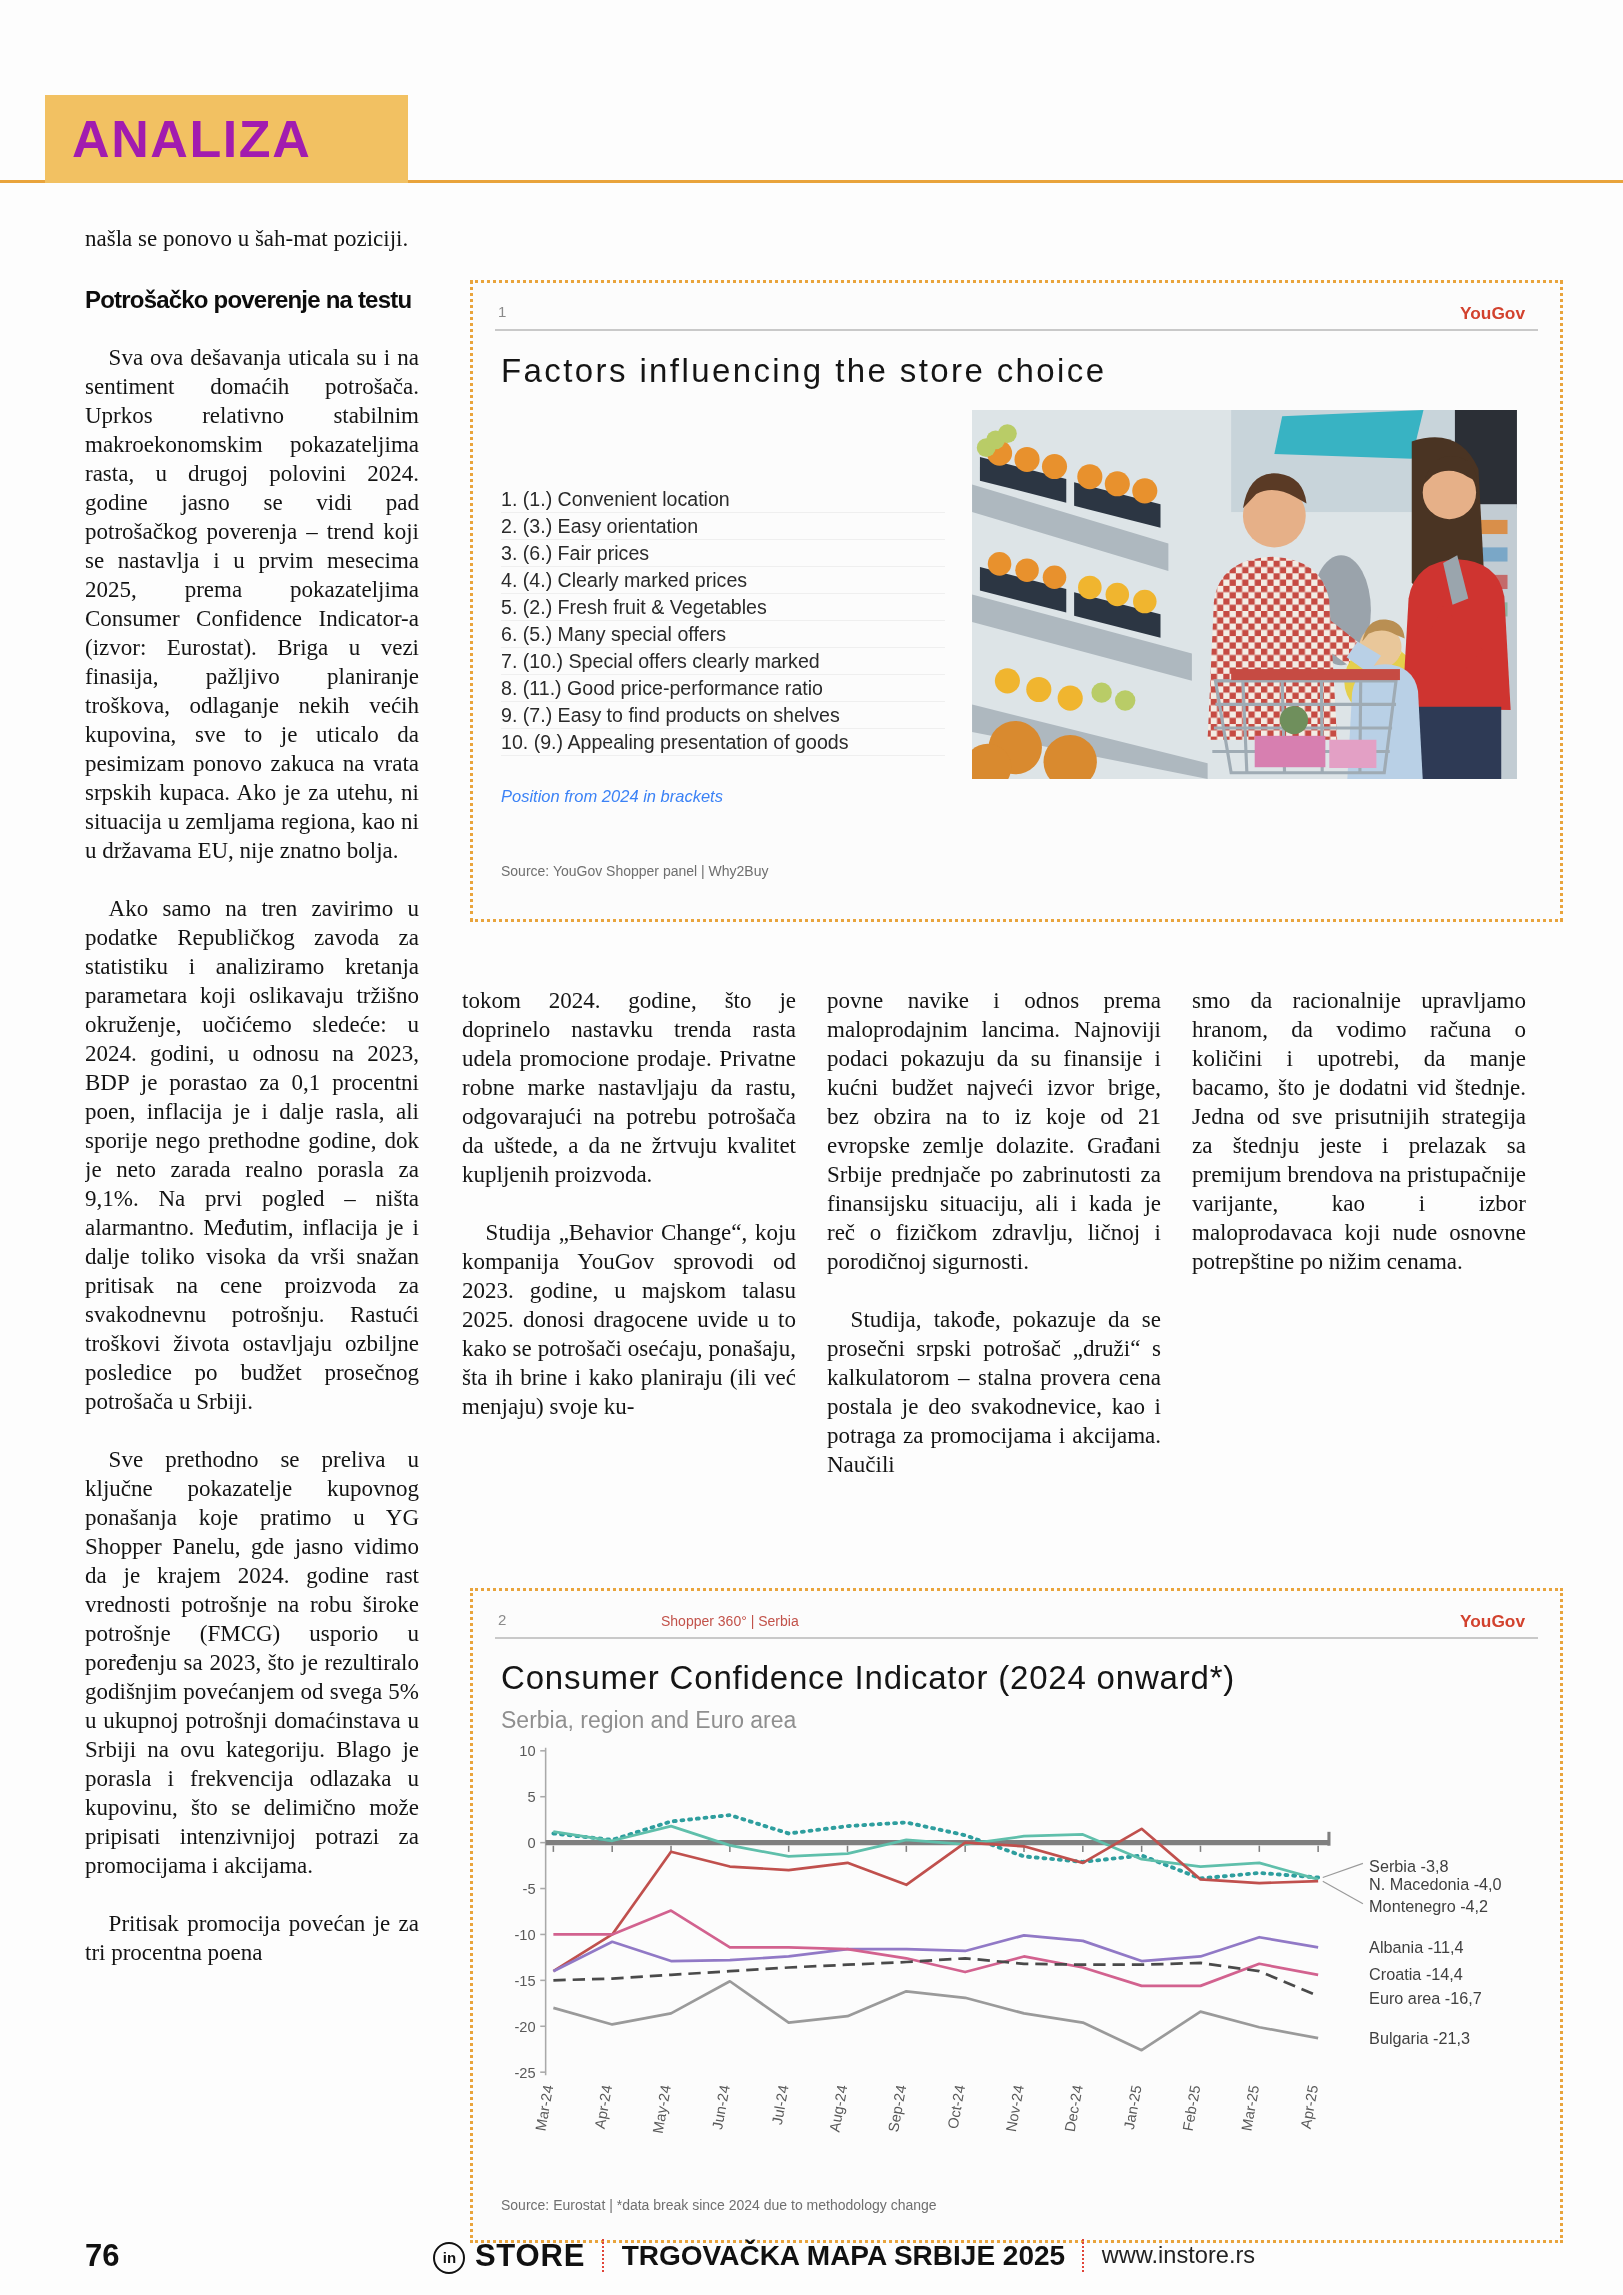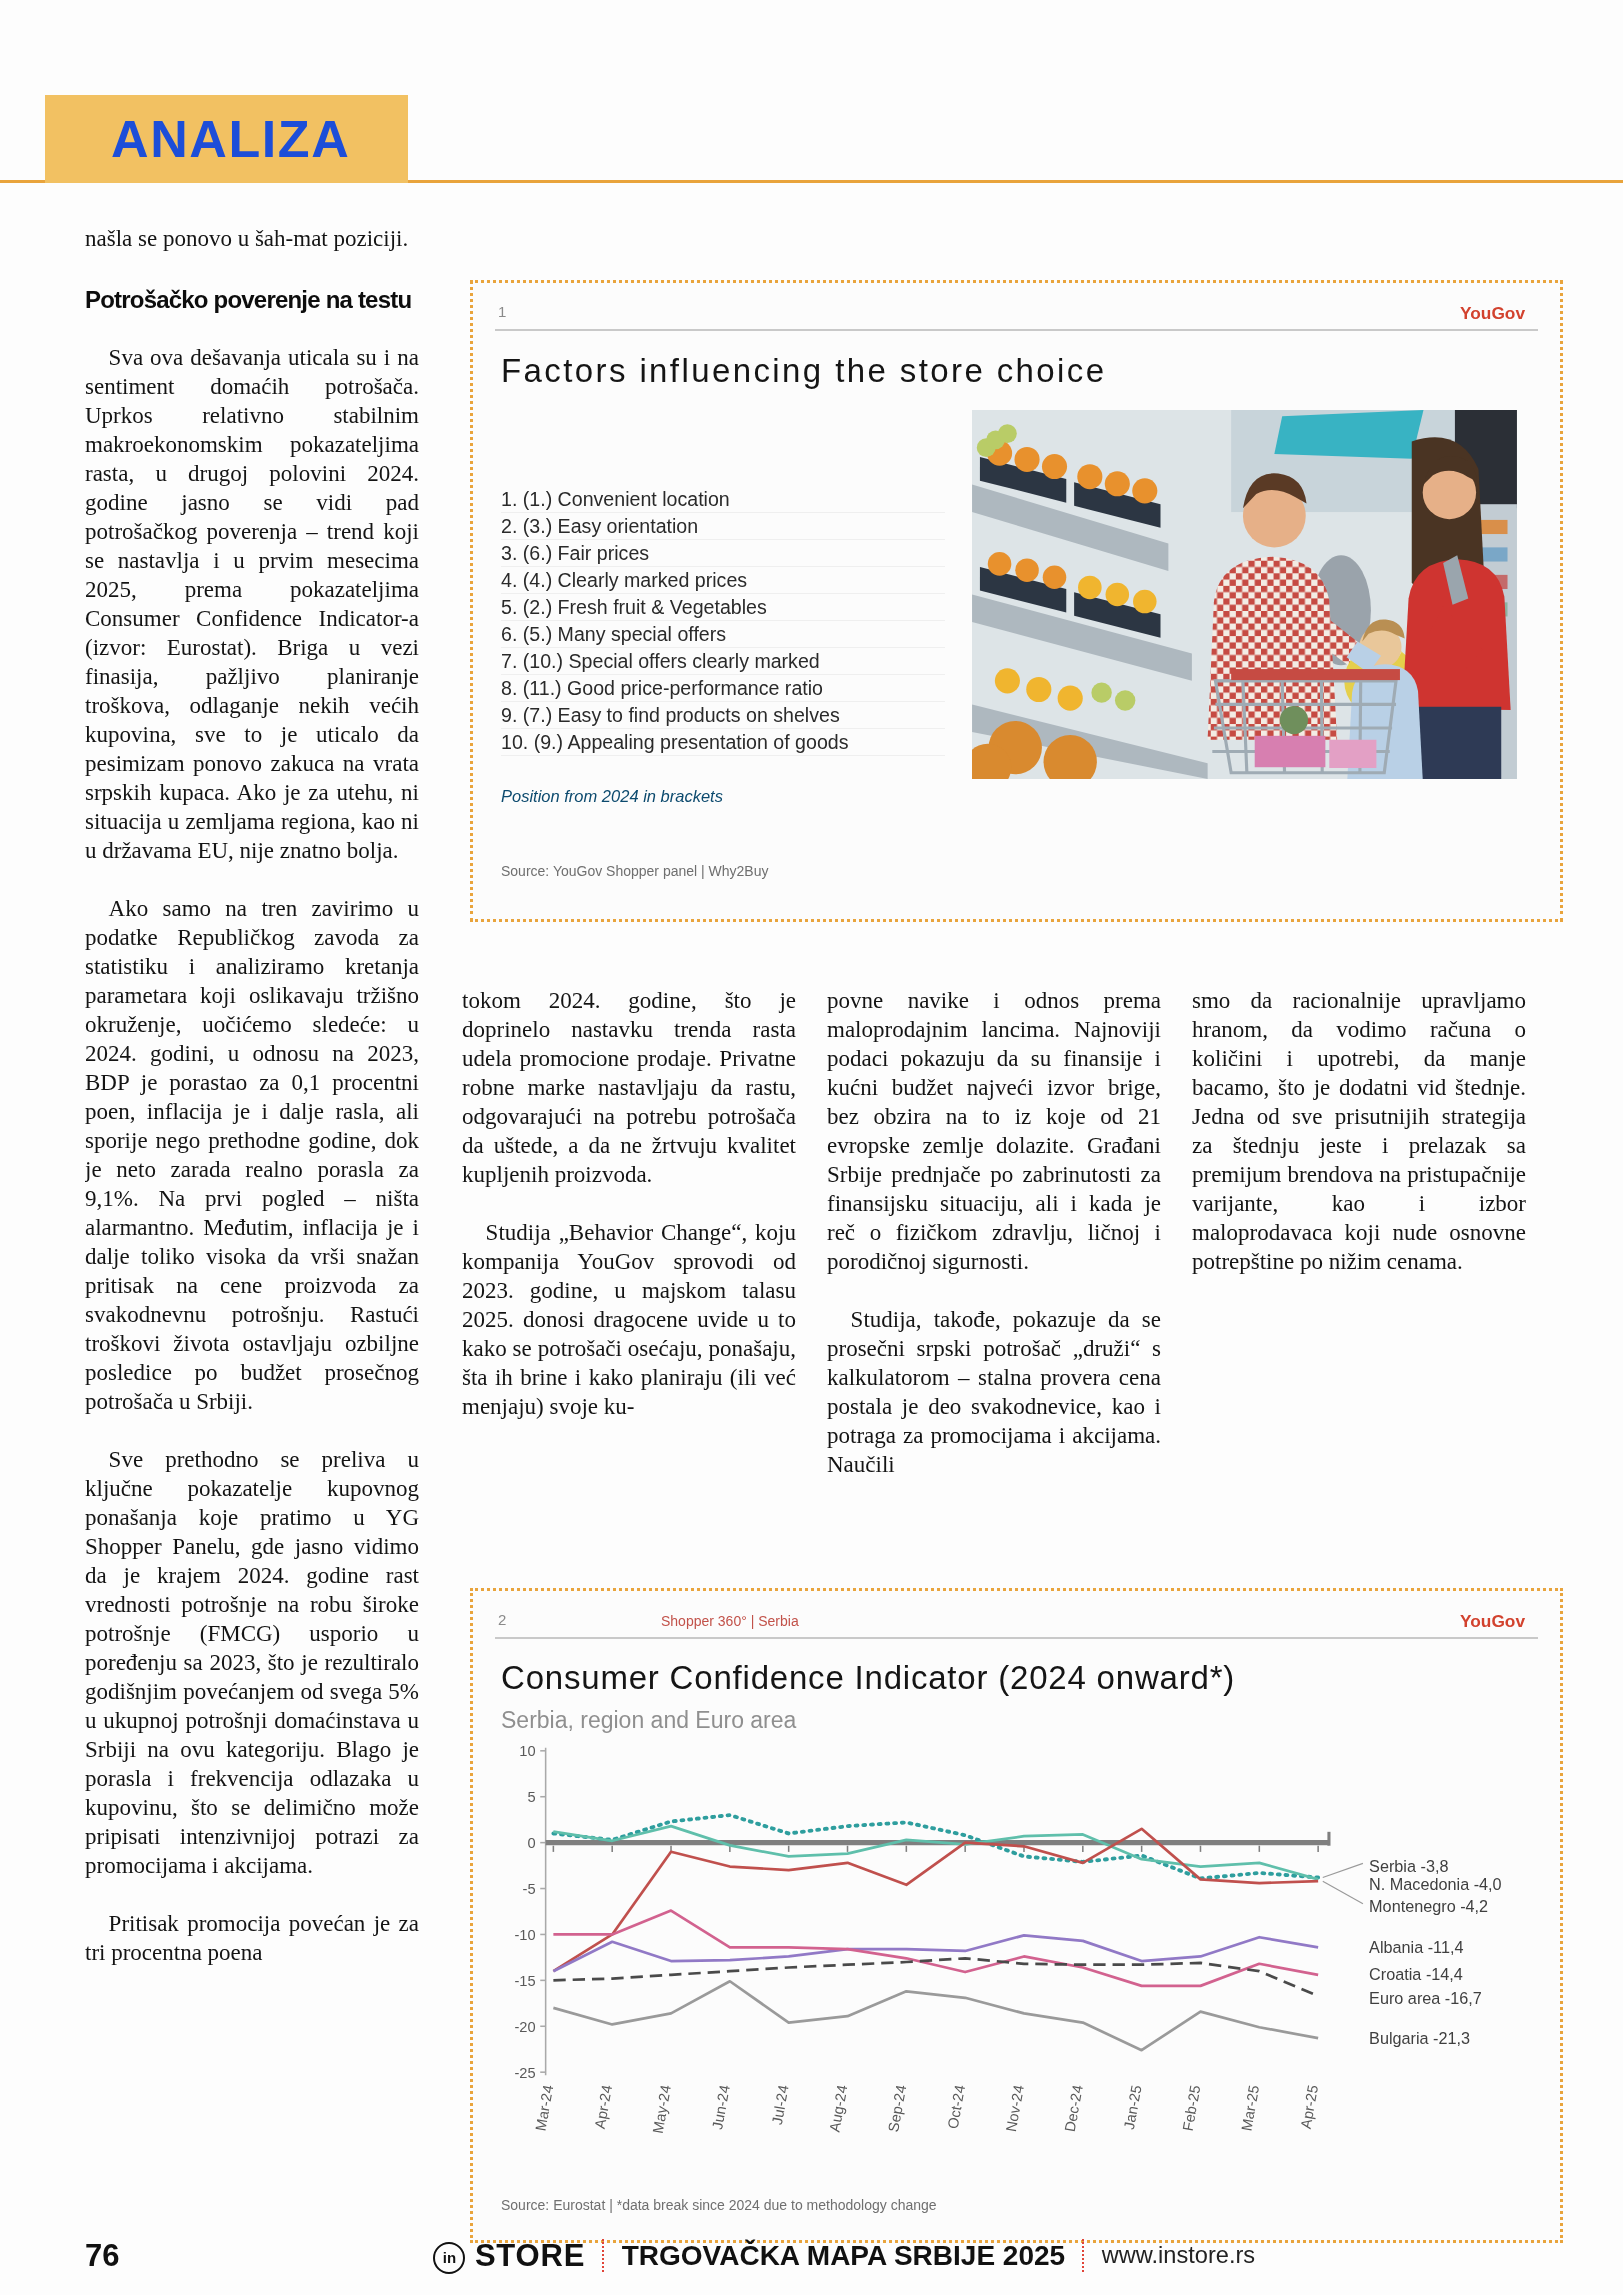--- a/index.html
+++ b/index.html
@@ -2,21 +2,21 @@
 <html style="font-size:12.6px"><head>
 <meta charset="utf-8">
 <style>
   html,body{margin:0;padding:0;background:#e8e8e8;}
   .page{position:relative;width:1623px;height:2295px;background:#fdfdfd;overflow:hidden;
         font-family:"Liberation Serif",serif;color:#141414;}
   
   .kicker-bar{position:absolute;left:45px;top:95px;width:363px;height:88px;background:#f2c162;
               display:flex;align-items:center;}
   .kicker-bar span{font-family:"Liberation Sans",sans-serif;font-weight:bold;font-size:52px;
-                   letter-spacing:1.6px;color:#1d4ed8;padding-left:66px;}
+                   letter-spacing:1.6px;color:#a21caf;padding-left:27px;}
   .kicker-rule{position:absolute;left:0;top:180px;width:1623px;height:3.1px;background:#e9a43c;}
   
   .bodycol{position:absolute;width:334px;font-size:23px;line-height:29px;text-align:justify;overflow:hidden;}
   .bodycol p{margin:18px 0 29px 0;}
   .bodycol p.indent{text-indent:23.6px;}
   .subhead{font-family:"Liberation Sans",sans-serif;font-weight:bold;font-size:24px;line-height:36px;
            letter-spacing:-0.8px;color:#0d0d0d;margin:4.7px 0 25px 0;text-align:left;}
   .col-left{left:85px;top:206px;height:2010px;}
   .col-a{left:462px;top:968px;height:609px;}
   .col-b{left:827px;top:968px;height:609px;}
@@ -35,21 +35,21 @@
   .s-title{position:absolute;left:28px;font-family:"Liberation Sans",sans-serif;font-weight:normal;
            font-size:33px;letter-spacing:2.4px;color:#151515;}
   .slide1 .s-title{top:69px;}
   .slide2 .s-title{top:68px;letter-spacing:0.8px;}
   .s-subtitle{position:absolute;left:28px;top:116px;font-family:"Liberation Sans",sans-serif;
               font-size:23px;color:#8f8f8f;}
   .factor-list{position:absolute;left:28px;top:203px;width:444px;font-family:"Liberation Sans",sans-serif;
                font-size:19.6px;color:#2a2a2a;}
   .factor{height:26px;line-height:26px;border-bottom:0.8px solid #efefef;white-space:nowrap;}
   .s-footnote{position:absolute;left:28px;top:504px;font-family:"Liberation Sans",sans-serif;
-              font-style:italic;font-size:16.5px;color:#0c4a6e;}
+              font-style:italic;font-size:16.5px;color:#3b82f6;}
   .s-source{position:absolute;left:28px;font-family:"Liberation Sans",sans-serif;
             font-size:14px;color:#6f6f6f;}
   .slide1 .s-source{top:580px;}
   .slide2 .s-source{top:606px;}
   .photo-wrap{position:absolute;left:499px;top:127px;width:545px;height:369px;overflow:hidden;background:#dfe5e8;}
   .chart-wrap{position:absolute;left:14px;top:149px;width:1052px;height:463px;}
   .ylab,.xlab{font-family:"Liberation Sans",sans-serif;font-size:19px;fill:#595959;}
   .serlab{font-family:"Liberation Sans",sans-serif;font-size:21px;fill:#3f3f3f;}
   
   .footer{position:absolute;left:85px;top:2235px;width:1476px;height:41px;display:flex;align-items:center;

